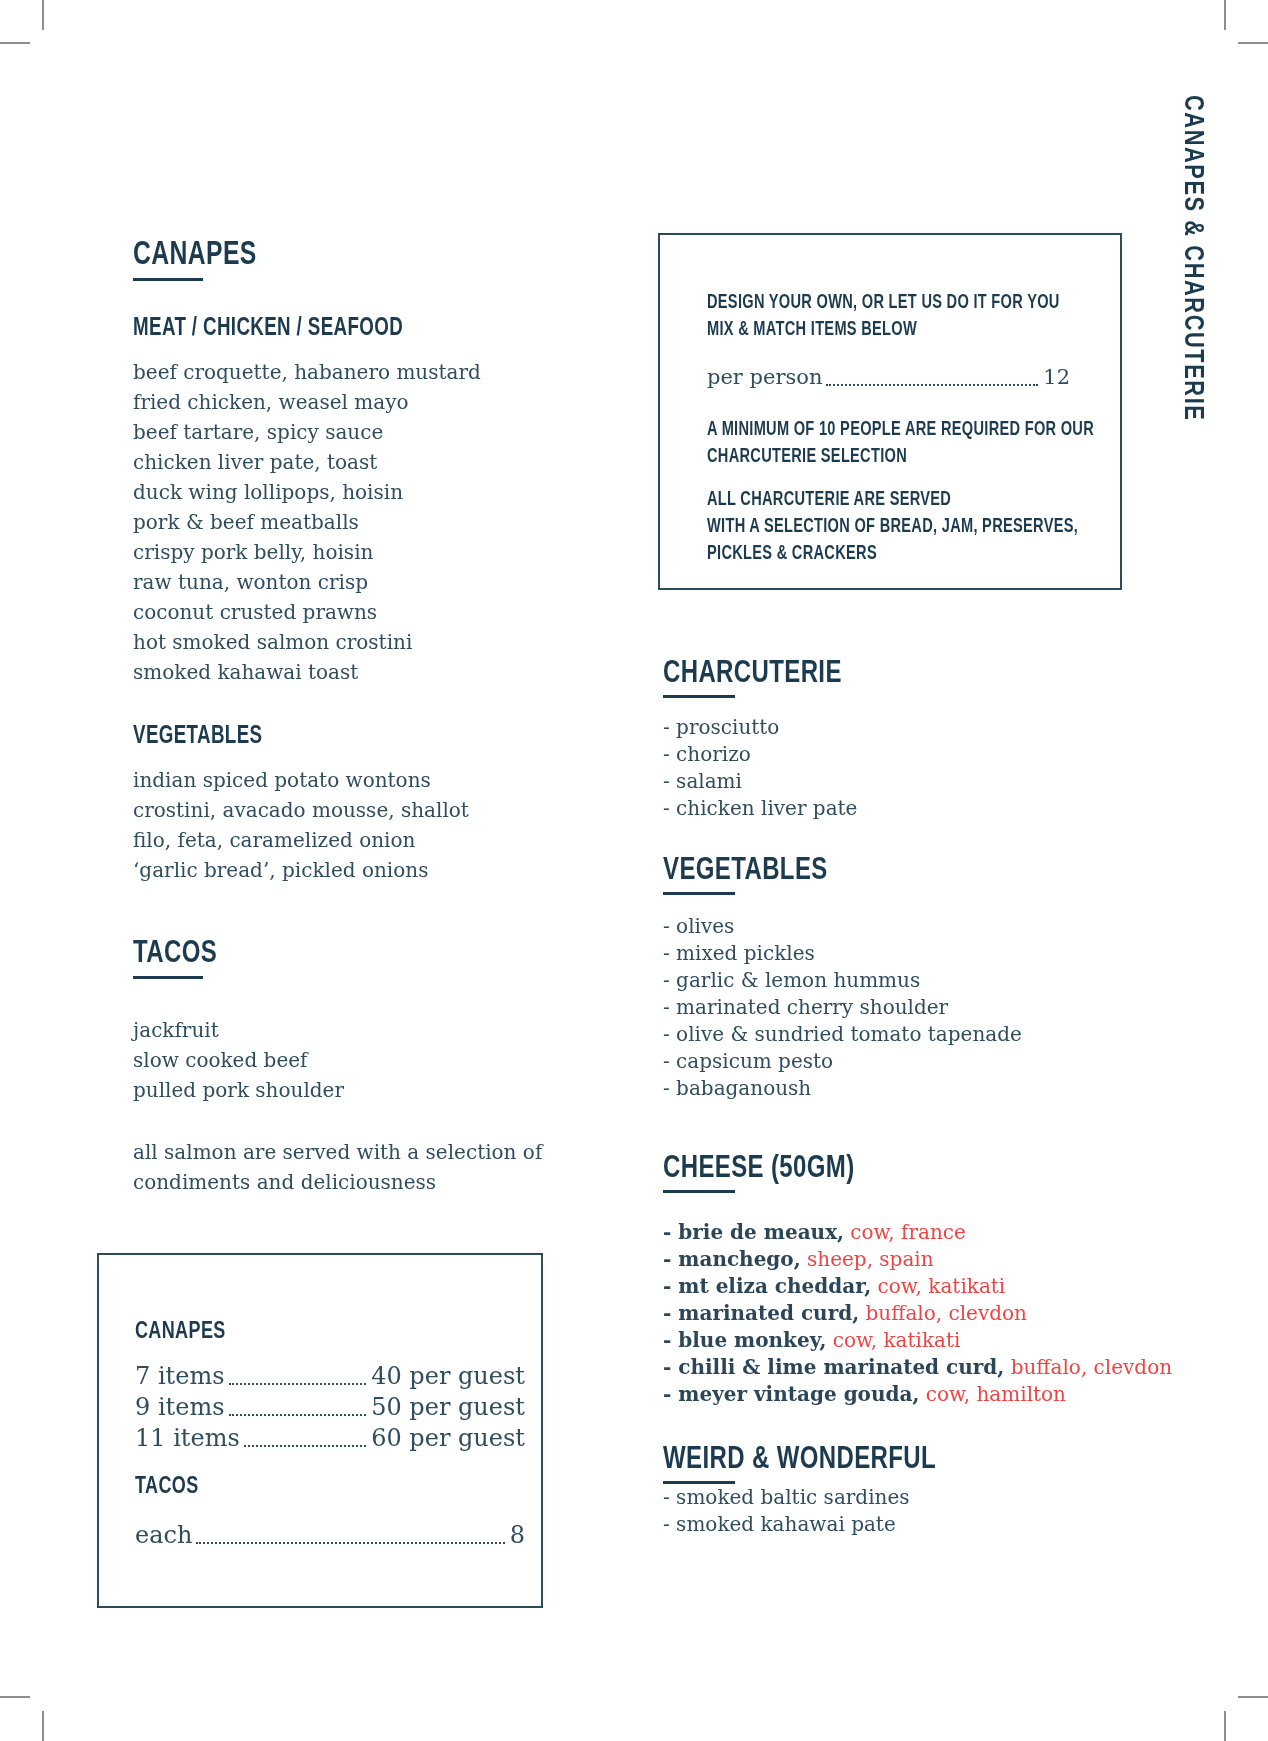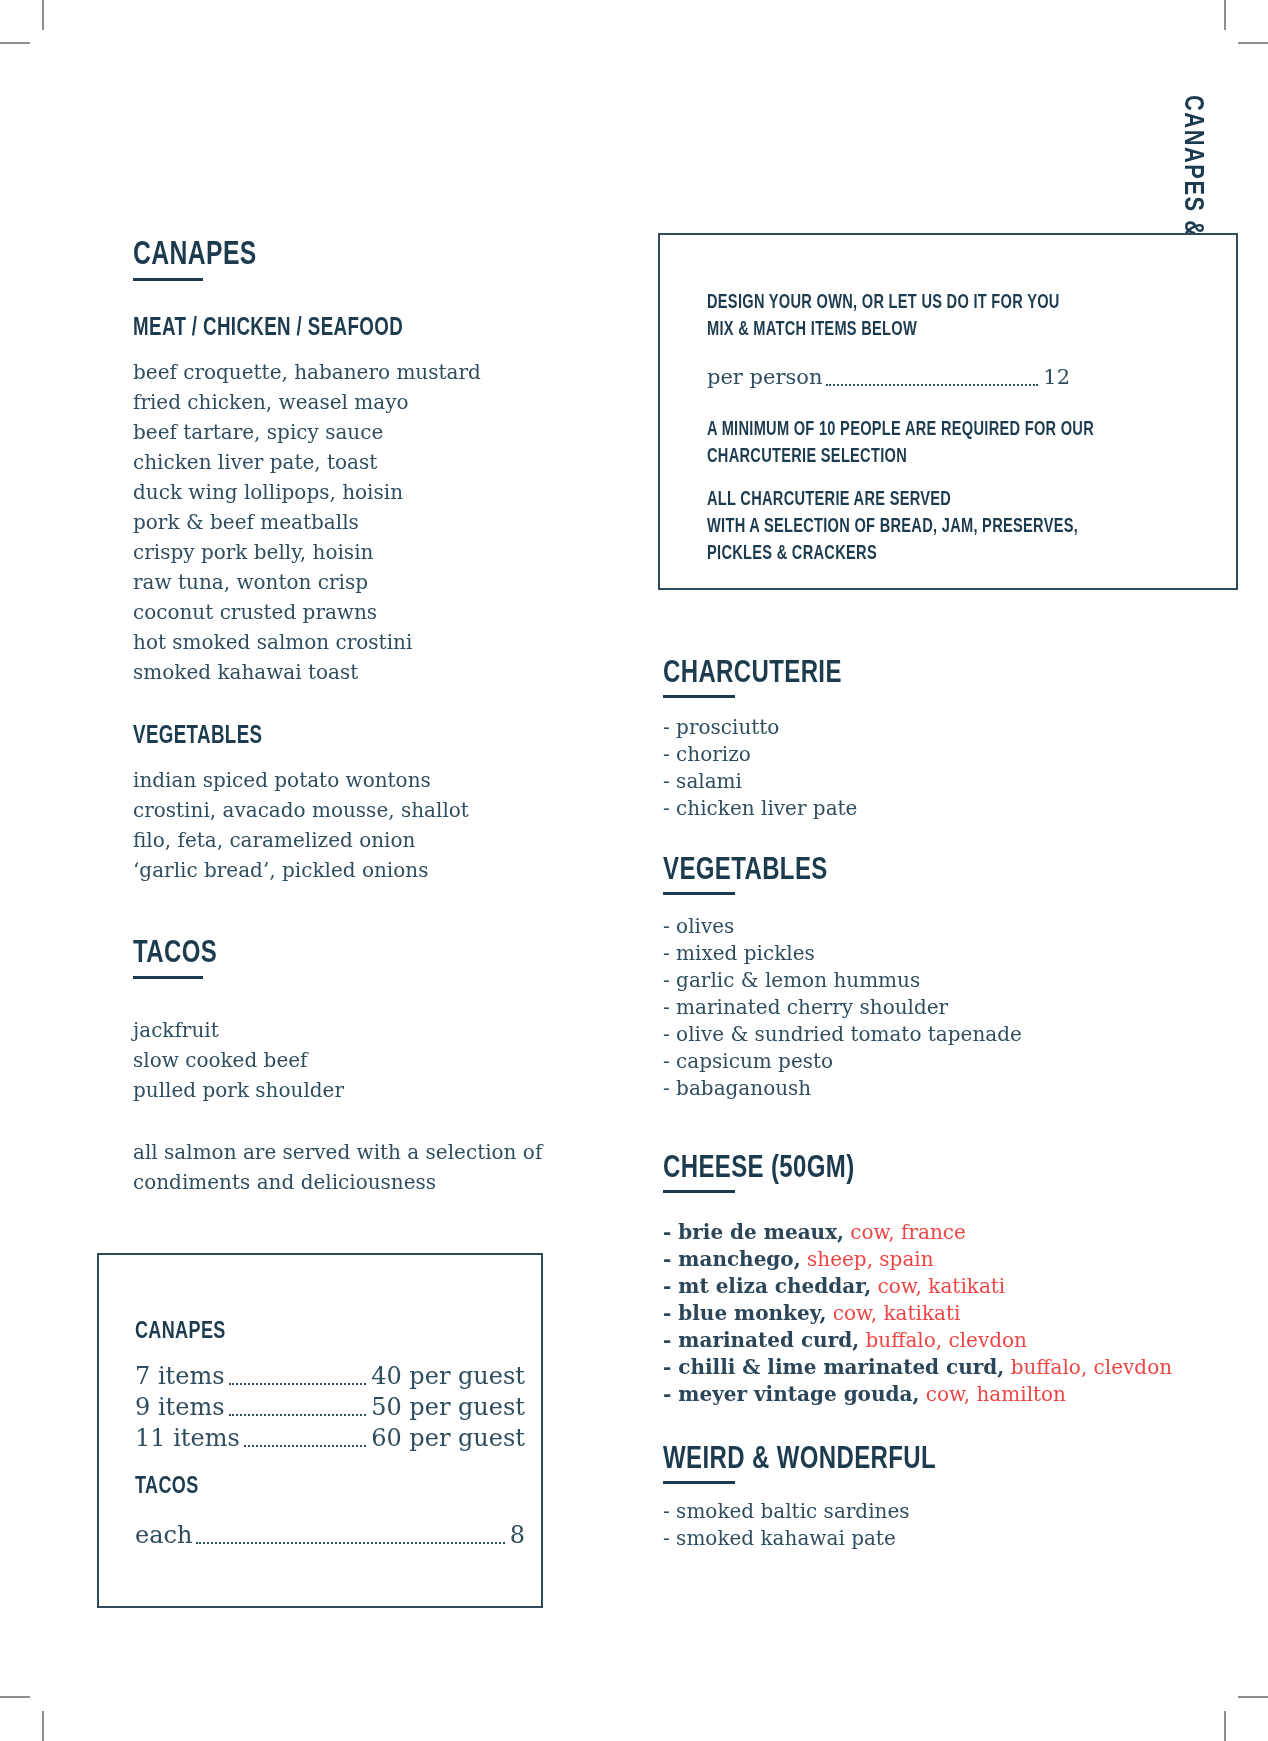--- a/index.html
+++ b/index.html
@@ -125,21 +125,21 @@
       </div>
     </div>
     <h3 class="cnd h-box" style="margin-top:18px">TACOS</h3>
     <div class="leader" style="width:390px;margin-top:22px">
       <span>each</span>
       <span class="dots"></span>
       <span class="val">8</span>
     </div>
   </div>
 
-  <div class="box" style="left:658px;top:233px;width:580px;height:357px;padding:53px 46px 0 47px;">
+  <div class="box" style="left:658px;top:233px;width:464px;height:357px;padding:53px 46px 0 47px;">
     <div class="box-cnd">
       <div>DESIGN YOUR OWN, OR LET US DO IT FOR YOU</div>
       <div>MIX &amp; MATCH ITEMS BELOW</div>
     </div>
     <div class="leader" style="width:363px;margin-top:20px;font-size:21px">
       <span>per person</span>
       <span class="dots"></span>
       <span class="val">12</span>
     </div>
     <div class="box-cnd" style="margin-top:22px">
@@ -174,27 +174,27 @@
       <li>- capsicum pesto</li>
       <li>- babaganoush</li>
     </ul>
 
     <h1 class="cnd h-sec" style="margin-top:48px">CHEESE (50GM)</h1>
     <div class="rule thin"></div>
     <ul class="dash-list" style="margin-top:26px">
       <li><span class="cheese-name">- brie de meaux,</span><span class="cheese-detail"> cow, france</span></li>
       <li><span class="cheese-name">- manchego,</span><span class="cheese-detail"> sheep, spain</span></li>
       <li><span class="cheese-name">- mt eliza cheddar,</span><span class="cheese-detail"> cow, katikati</span></li>
+      <li><span class="cheese-name">- marinated curd,</span><span class="cheese-detail"> buffalo, clevdon</span></li>
       <li><span class="cheese-name">- blue monkey,</span><span class="cheese-detail"> cow, katikati</span></li>
-      <li><span class="cheese-name">- marinated curd,</span><span class="cheese-detail"> buffalo, clevdon</span></li>
       <li><span class="cheese-name">- chilli &amp; lime marinated curd,</span><span class="cheese-detail"> buffalo, clevdon</span></li>
       <li><span class="cheese-name">- meyer vintage gouda,</span><span class="cheese-detail"> cow, hamilton</span></li>
     </ul>
 
     <h1 class="cnd h-sec" style="margin-top:33px">WEIRD &amp; WONDERFUL</h1>
     <div class="rule thin"></div>
-    <ul class="dash-list" style="margin-top:14px">
+    <ul class="dash-list" style="">
       <li>- smoked baltic sardines</li>
       <li>- smoked kahawai pate</li>
     </ul>
   </div>
 
 </div>
 
 </body></html>

